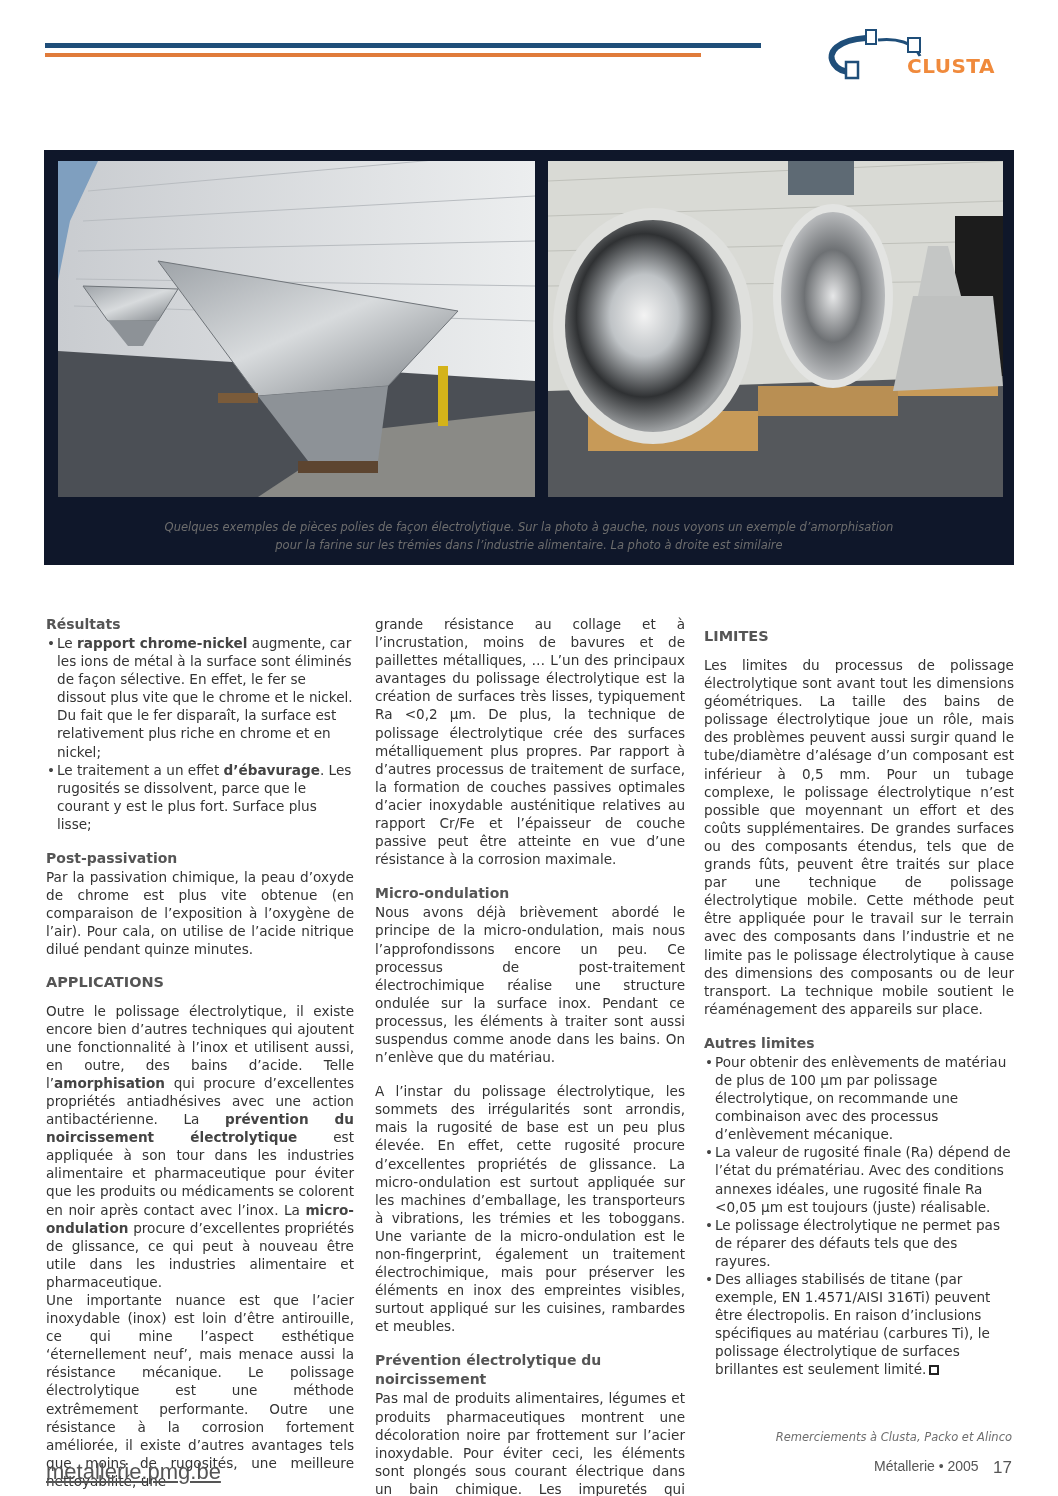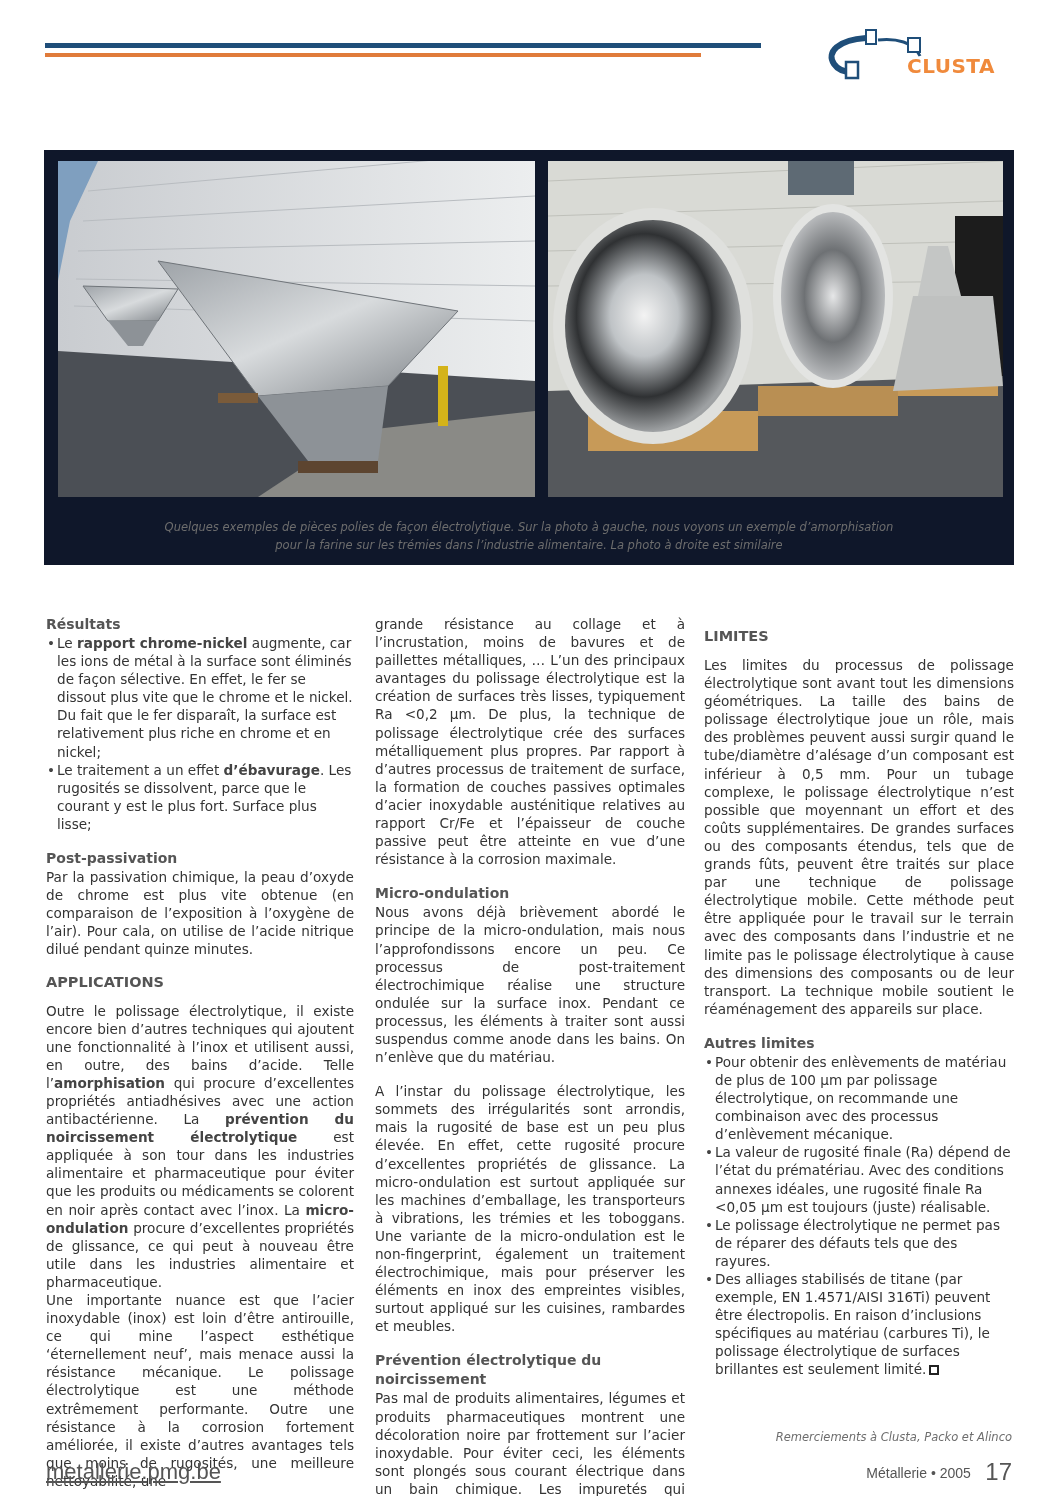--- a/index.html
+++ b/index.html
@@ -36,21 +36,21 @@
   ul.bul li::before { content: "•"; position: absolute; left: 1px; top: 0; color: #444; }
   b { font-weight: bold; color: #444; }
   .end-box { display: inline-block; width: 10px; height: 10px; border: 2px solid #222; vertical-align: -1px; margin-left: 3px; }
 
   .thanks { position: absolute; right: 46px; top: 1430px; font-style: italic; font-size: 11.5px; color: #6d6d6d; }
 
   
   .footer-link { position: absolute; left: 46px; top: 1459px; font-size: 22px; color: #555; text-decoration: underline; font-family: "Liberation Sans", sans-serif; }
   .footer-right { position: absolute; right: 46px; top: 1458px; font-family: "Liberation Sans", sans-serif; color: #555; }
   .footer-pub { font-size: 14px; vertical-align: 2px; }
-  .footer-page { font-size: 24px; margin-left: 10px; }
+  .footer-page { font-size: 17px; margin-left: 10px; }
 </style>
 </head>
 <body>
 
 <div class="rule-blue"></div>
 <div class="rule-orange"></div>
 
 <div class="logo">
   <svg width="180" height="62" viewBox="0 0 180 62" style="position:absolute;left:0;top:0;">
     <path d="M40 12 C 12 14, 0 26, 8 38 C 12 44, 20 46, 26 46" fill="none" stroke="#1f4e79" stroke-width="6" stroke-linecap="round"></path>

